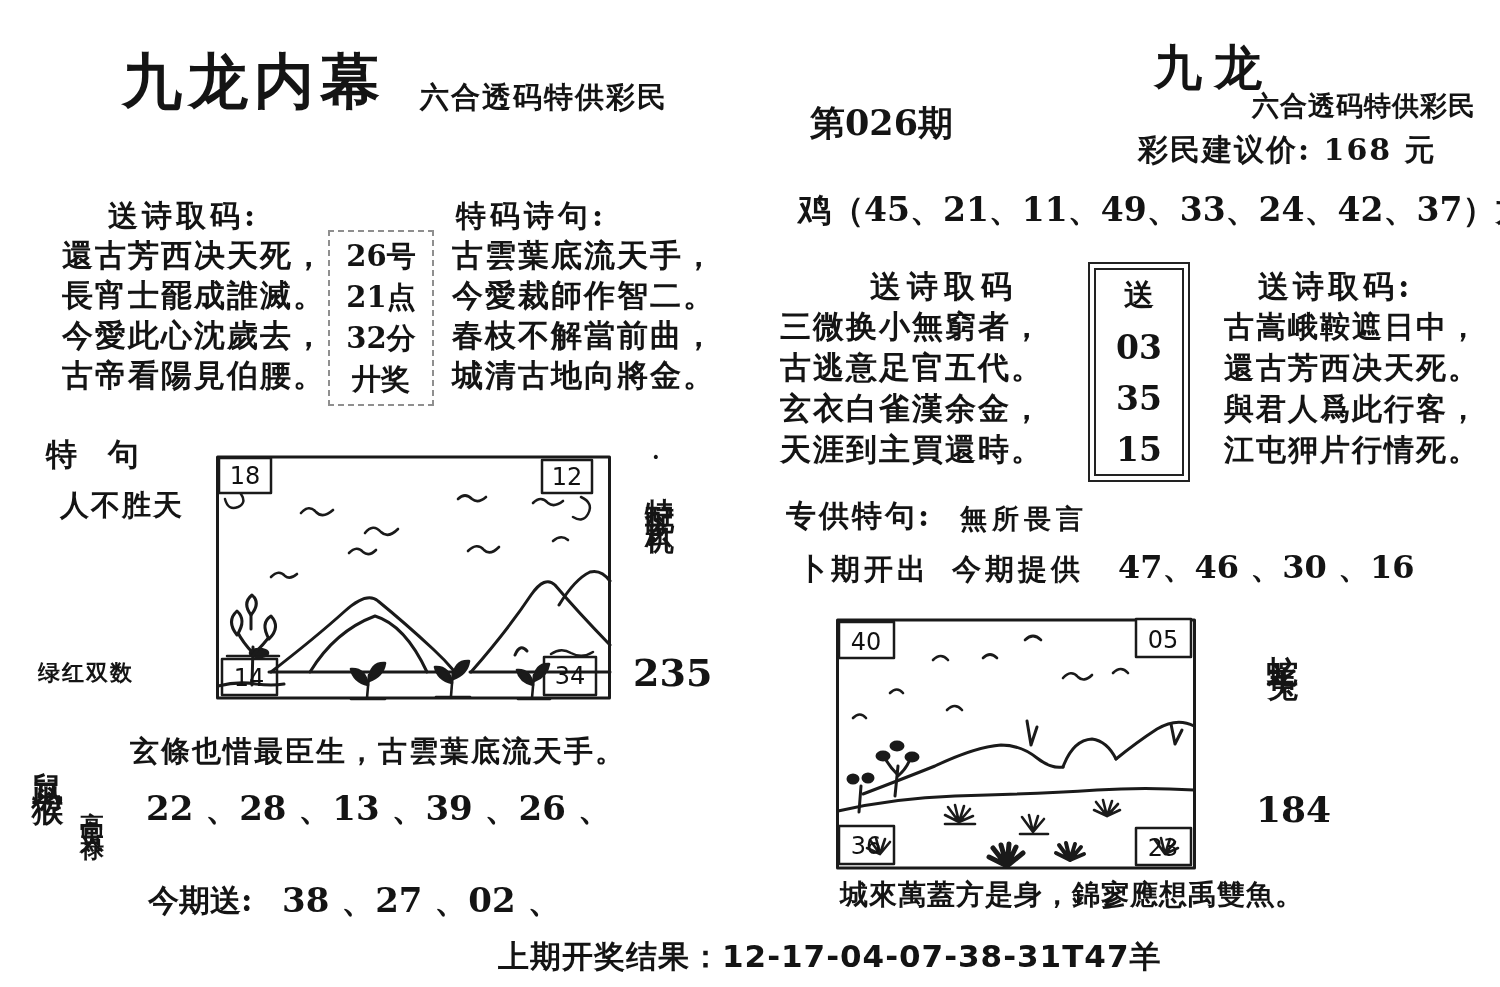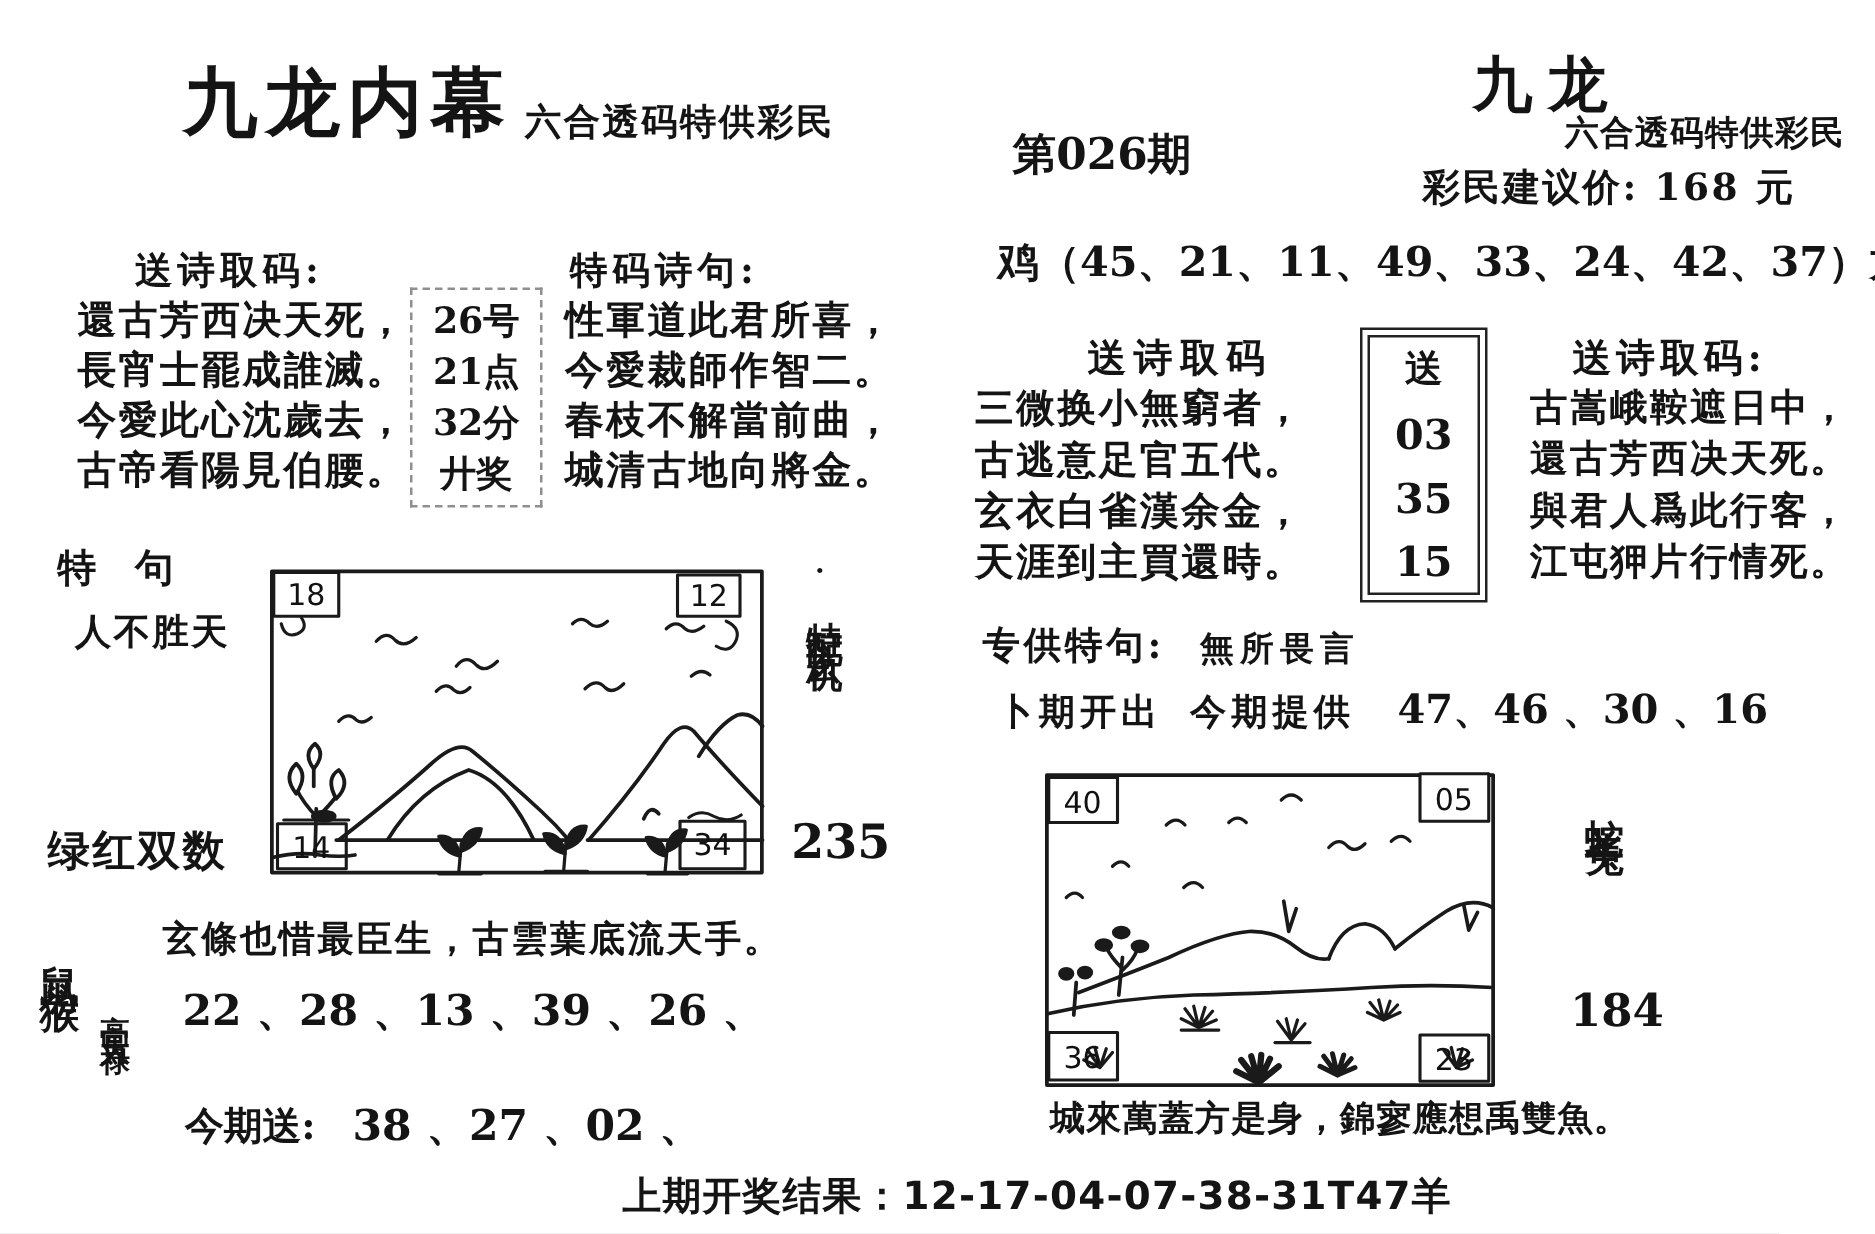--- a/index.html
+++ b/index.html
@@ -2,21 +2,21 @@
 <html><head>
 <meta charset="utf-8">
 <style>
   html,body{margin:0;padding:0;background:#d9d9d9;}
   .page{
     position:relative;width:1500px;height:987px;margin:0 auto;
     background:#ffffff;color:#141414;overflow:hidden;
     font-family:"Liberation Serif","DejaVu Serif",serif;
   }
   .abs{position:absolute;white-space:nowrap;}
-  .calli{font-family:Liberation Serif, serif;font-weight:900;margin-left:24px;}
+  .calli{font-family:Liberation Serif, serif;font-weight:900;}
   .kai{font-family:"DejaVu Serif","Liberation Serif",serif;font-weight:700;}
   .num{font-family:"DejaVu Serif","Liberation Serif",serif;font-weight:700;}
   .sans{font-family:"DejaVu Sans","Liberation Sans",sans-serif;font-weight:700;margin-left:36px;}
   .vert{writing-mode:vertical-rl;text-orientation:upright;}
   .poem-line{font-weight:700;letter-spacing:2px;}
   .dashedbox{
     border:2px dashed #8f8f8f;display:flex;flex-direction:column;
     align-items:center;justify-content:center;text-align:center;
   }
   .giftbox-outer{border:2px solid #222;padding:4px;}
@@ -49,21 +49,21 @@
 
   <div class="abs dashedbox" style="left:328px;top:230px;width:102px;height:172px;font-size:29px;line-height:41px">
     <div class="num">26号</div>
     <div class="num">21点</div>
     <div class="num">32分</div>
     <div class="num">廾奖</div>
   </div>
 
   <div class="abs kai" style="left:456px;top:196px;font-size:30px;letter-spacing:4px">特码诗句:</div>
   <div class="abs" style="left:452px;top:236px;font-size:31px;line-height:40px">
-    <div class="poem-line">性軍道此君所喜，</div>
+    <div class="poem-line">古雲葉底流天手，</div>
     <div class="poem-line">今愛裁師作智二。</div>
     <div class="poem-line">春枝不解當前曲，</div>
     <div class="poem-line">城清古地向將金。</div>
   </div>
 
   <div class="abs kai" style="left:870px;top:266px;font-size:31px;letter-spacing:6px">送诗取码</div>
   <div class="abs" style="left:780px;top:306px;font-size:31px;line-height:41px">
     <div class="poem-line">三微换小無窮者，</div>
     <div class="poem-line">古逃意足官五代。</div>
     <div class="poem-line">玄衣白雀漢余金，</div>
@@ -161,21 +161,21 @@
       <text x="30" y="31">18</text>
       <text x="352" y="32">12</text>
       <text x="34" y="233">14</text>
       <text x="355" y="231">34</text>
     </g>
   </svg>
 
   <div class="abs kai" style="left:652px;top:444px;font-size:22px">·</div>
   <div class="abs kai vert" style="left:640px;top:474px;font-size:29px;letter-spacing:9px">特配玄机</div>
   <div class="abs num" style="left:633px;top:650px;font-size:38px">235</div>
-  <div class="abs kai" style="left:38px;top:658px;font-size:34px;letter-spacing:2px">绿红双数</div>
+  <div class="abs kai" style="left:38px;top:658px;font-size:22px;letter-spacing:2px">绿红双数</div>
 
   <div class="abs kai vert" style="left:26px;top:746px;font-size:32px;letter-spacing:12px">鼠马猴</div>
   <div class="abs kai vert" style="left:76px;top:792px;font-size:24px;letter-spacing:8px">高官大禄</div>
   <div class="abs kai" style="left:130px;top:732px;font-size:29px;letter-spacing:2px">玄條也惜最臣生，古雲葉底流天手。</div>
   <div class="abs num" style="left:146px;top:786px;font-size:34px">22 、28 、13 、39 、26 、</div>
   <div class="abs kai" style="left:148px;top:880px;font-size:31px">今期送:</div>
   <div class="abs num" style="left:282px;top:878px;font-size:34px">38 、27 、02 、</div>
 
   <svg class="abs" style="left:835px;top:616px" width="362" height="256" viewBox="0 0 362 256">
     <g fill="none" stroke="#1a1a1a" stroke-width="3" stroke-linecap="round" stroke-linejoin="round">

